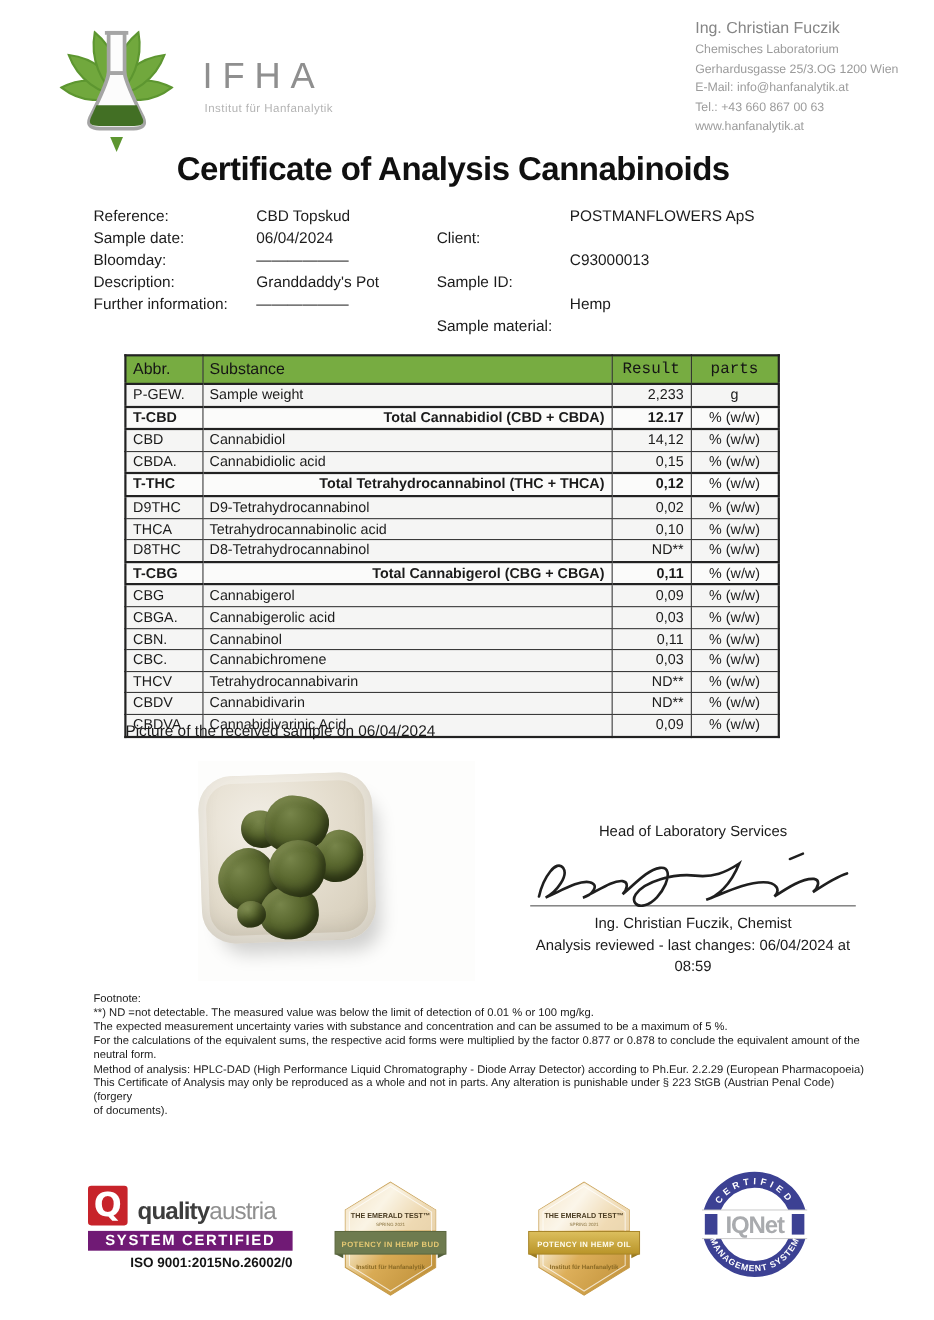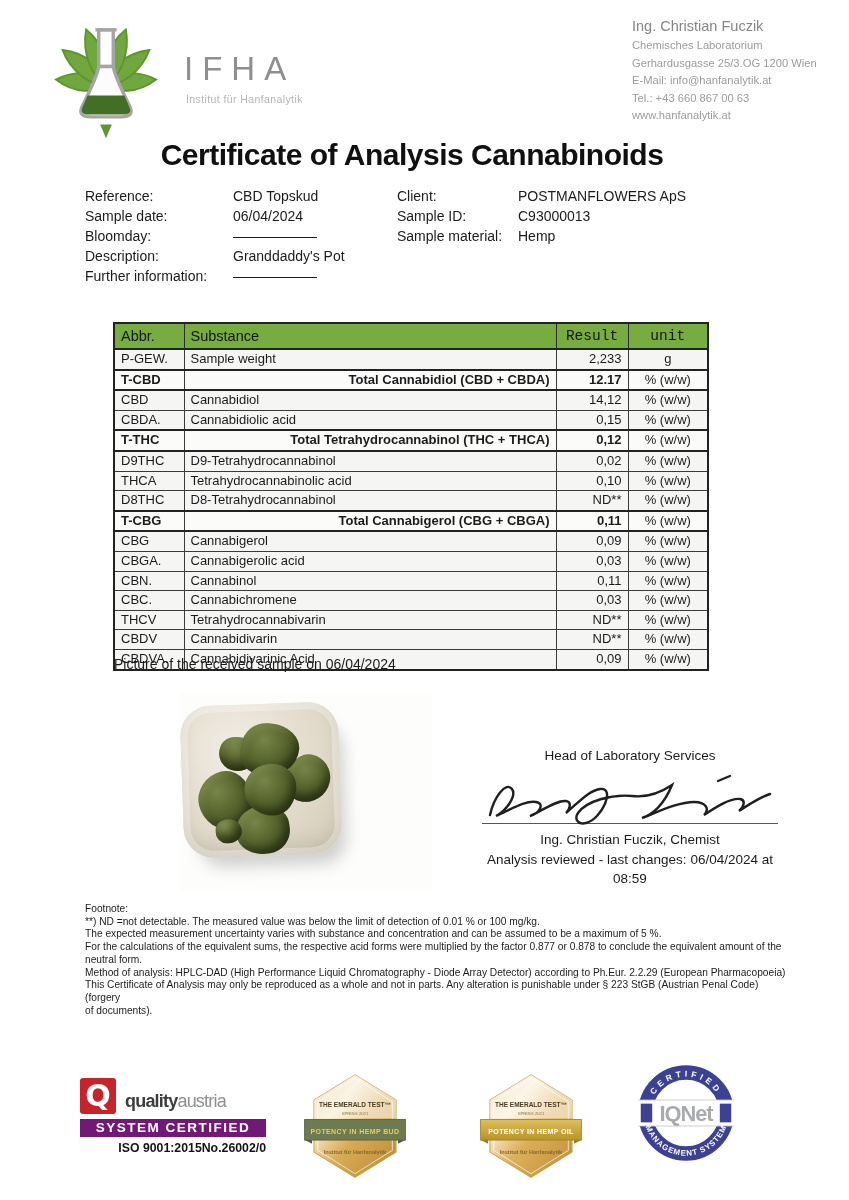--- a/index.html
+++ b/index.html
@@ -24,21 +24,21 @@
     position:absolute; left:0; top:138px; width:824px; text-align:center;
     font-size:30px; font-weight:bold; letter-spacing:-0.5px; color:#101010;
   }
   
   .info { position:absolute; left:85px; top:186px; width:700px; font-size:14px; }
   .info-col { position:absolute; top:0; }
   .info-col.left { left:0; width:300px; }
   .info-col.right { left:312px; width:330px; }
   .info-row { display:flex; line-height:20px; }
   .info-col.left  .info-label { width:148px; flex:none; }
-  .info-col.right .info-label { width:121px; flex:none; }
+  .info-col.right .info-label { width:121px; flex:none;margin-top:20px; }
   .info-value { white-space:nowrap; }
   
   .results { position:absolute; left:113px; top:322px; }
   table.coa { border-collapse:collapse; table-layout:fixed; width:594px; font-size:13px; }
   table.coa col.c-abbr { width:70px; } table.coa col.c-sub { width:372px; }
   table.coa col.c-res { width:72px; }  table.coa col.c-unit { width:80px; }
   table.coa th {
     background:#77ac41; color:#151515; font-weight:normal; font-size:14.5px;
     text-align:left; padding:4px 6px 4px 6px; border:1px solid #2c2c2c;
   }
@@ -89,21 +89,21 @@
   
   .footnote { position:absolute; left:85px; top:903px; width:705px; font-size:10.2px; line-height:12.7px; color:#1c1c1c; }
   
   .qa { position:absolute; left:80px; top:1078px; width:186px; }
   .qa-row1 { display:flex; align-items:flex-end; }
   .qa-q {
     width:36px; height:36px; background:#c7232a; border-radius:3px; color:#fff;
     font-weight:bold; font-size:30px; line-height:36px; text-align:center;
     font-family:"DejaVu Sans","Liberation Sans",sans-serif;
   }
-  .qa-brand { margin-left:9px; font-size:18px; letter-spacing:-0.8px; line-height:24px; margin-bottom:1px; white-space:nowrap; }
+  .qa-brand { margin-left:9px; font-size:22px; letter-spacing:-0.8px; line-height:24px; margin-bottom:1px; white-space:nowrap; }
   .qa-brand .b { font-weight:bold; color:#3d3d3d; }
   .qa-brand .l { font-weight:normal; color:#8f8f8f; }
   .qa-banner {
     margin-top:5px; background:#701a75; color:#fff; height:18px; line-height:18px;
     text-align:center; font-weight:bold; font-size:13.5px; letter-spacing:1.5px;
   }
   .qa-iso { margin-top:4px; display:flex; justify-content:flex-end; font-weight:bold; font-size:12.3px; color:#141414; }
   .badge { position:absolute; top:1066px; }
   .badge.e1 { left:299px; }
   .badge.e2 { left:475px; }
@@ -192,21 +192,21 @@
           <col class="c-abbr">
           <col class="c-sub">
           <col class="c-res">
           <col class="c-unit">
         </colgroup>
       <thead>
         <tr>
           <th>Abbr.</th>
           <th class="h-sub">Substance</th>
           <th class="h-res">Result</th>
-          <th class="h-unit">unit</th>
+          <th class="h-unit">parts</th>
         </tr>
       </thead>
       <tbody>
         <tr>
             <td class="abbr">P-GEW.</td>
             <td class="sub">Sample weight</td>
             <td class="res">2,233</td>
             <td class="unit">g</td>
           </tr>
         <tr class="group">

